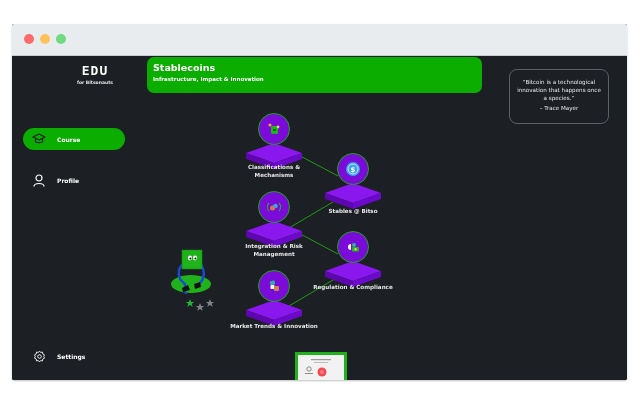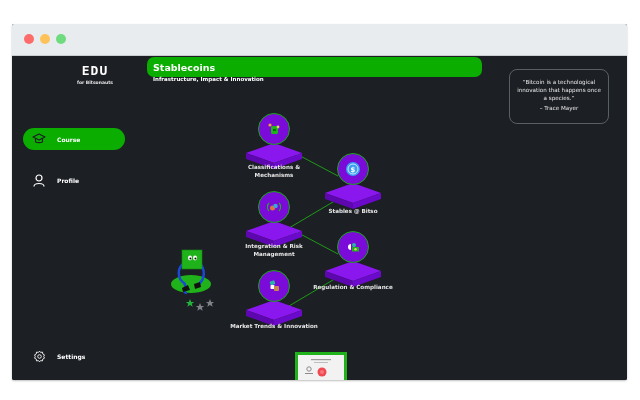--- a/index.html
+++ b/index.html
@@ -13,21 +13,21 @@
   .dot.red { left:12px; background:#fd6b6b; }
   .dot.yellow { left:28px; background:#fdc35a; }
   .dot.green { left:44px; background:#6edb7e; }
   .content { position:absolute; left:0; top:32px; width:100%; height:324px; background:#1c1f24; }
 
   .logo { position:absolute; left:28px; top:9px; width:110px; text-align:center; color:#fff; }
   .logo .l1, .logo .l2 { font-family:"DejaVu Sans Mono", monospace; font-weight:bold; font-size:13px;
                          line-height:12px; letter-spacing:1px; }
   .logo .l3 { font-size:4.5px; font-weight:bold; margin-top:3px; color:#e6e6e6; }
 
-  .banner { position:absolute; left:135px; top:1px; width:335px; height:20px; border-radius:7px;
+  .banner { position:absolute; left:135px; top:1px; width:335px; height:36px; border-radius:7px;
             background:#0aad00; color:#fff; }
   .banner .title { position:absolute; left:6px; top:5px; font-size:9.5px; font-weight:bold; }
   .banner .sub { position:absolute; left:6px; top:19px; font-size:5.5px; font-weight:bold; }
 
   .quote { position:absolute; left:497px; top:13px; width:100px; height:55px; border:1px solid #5a5f66;
            border-radius:8px; color:#e8e8e8; text-align:center; box-sizing:border-box; padding-top:8px; }
   .quote .q { font-size:5.6px; line-height:8px; padding:0 6px; }
   .quote .a { font-size:5.6px; margin-top:3px; }
 
   .nav-item { position:absolute; left:11px; width:102px; height:22px; border-radius:11px; color:#fff;

